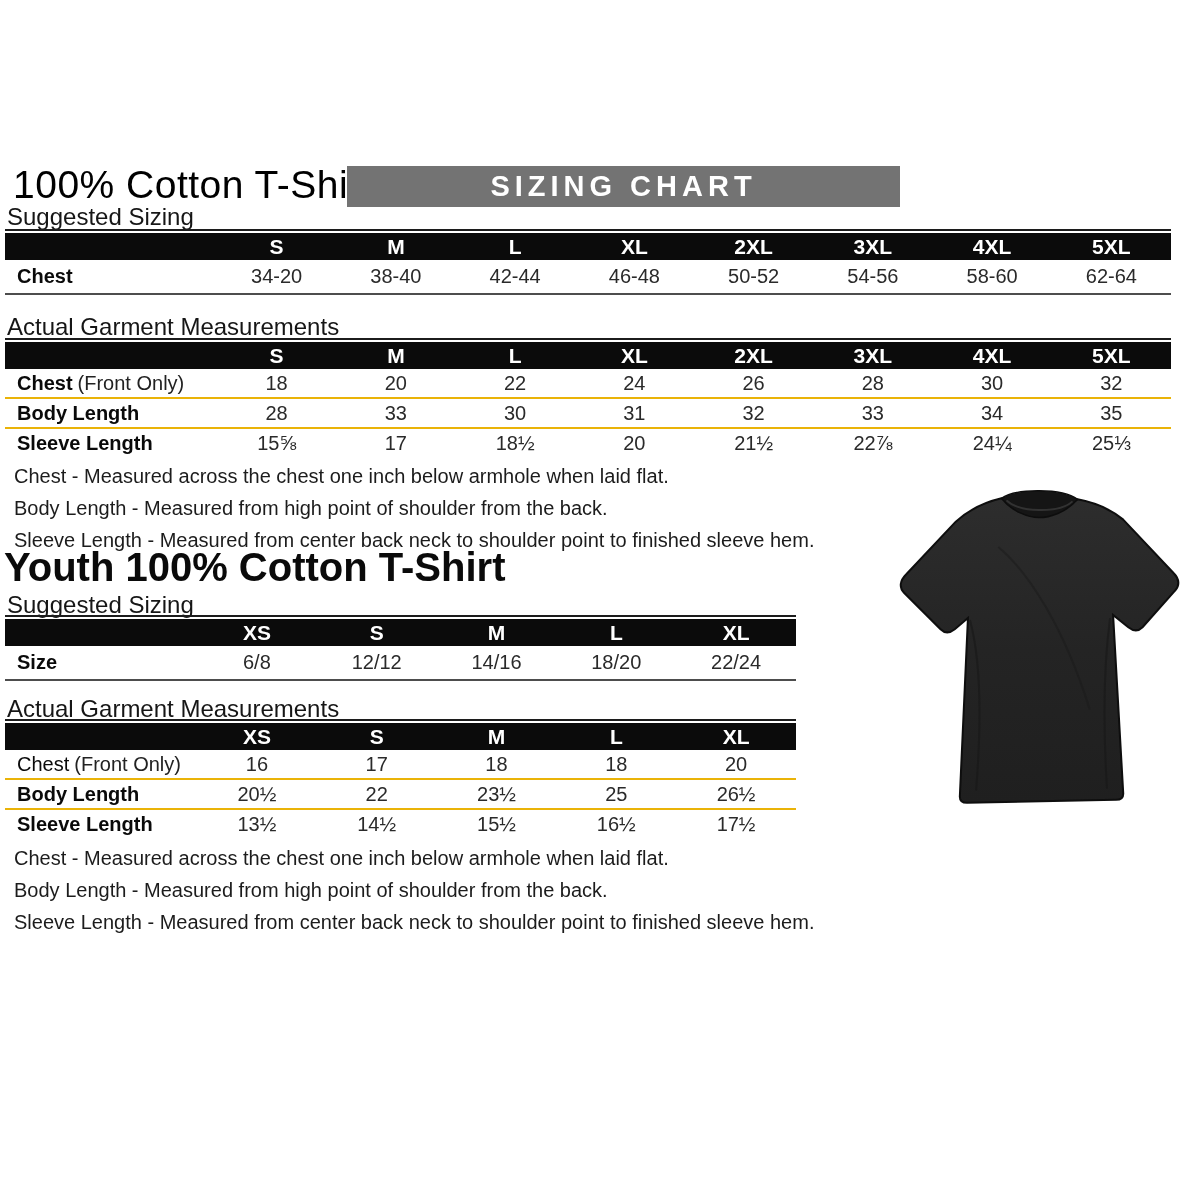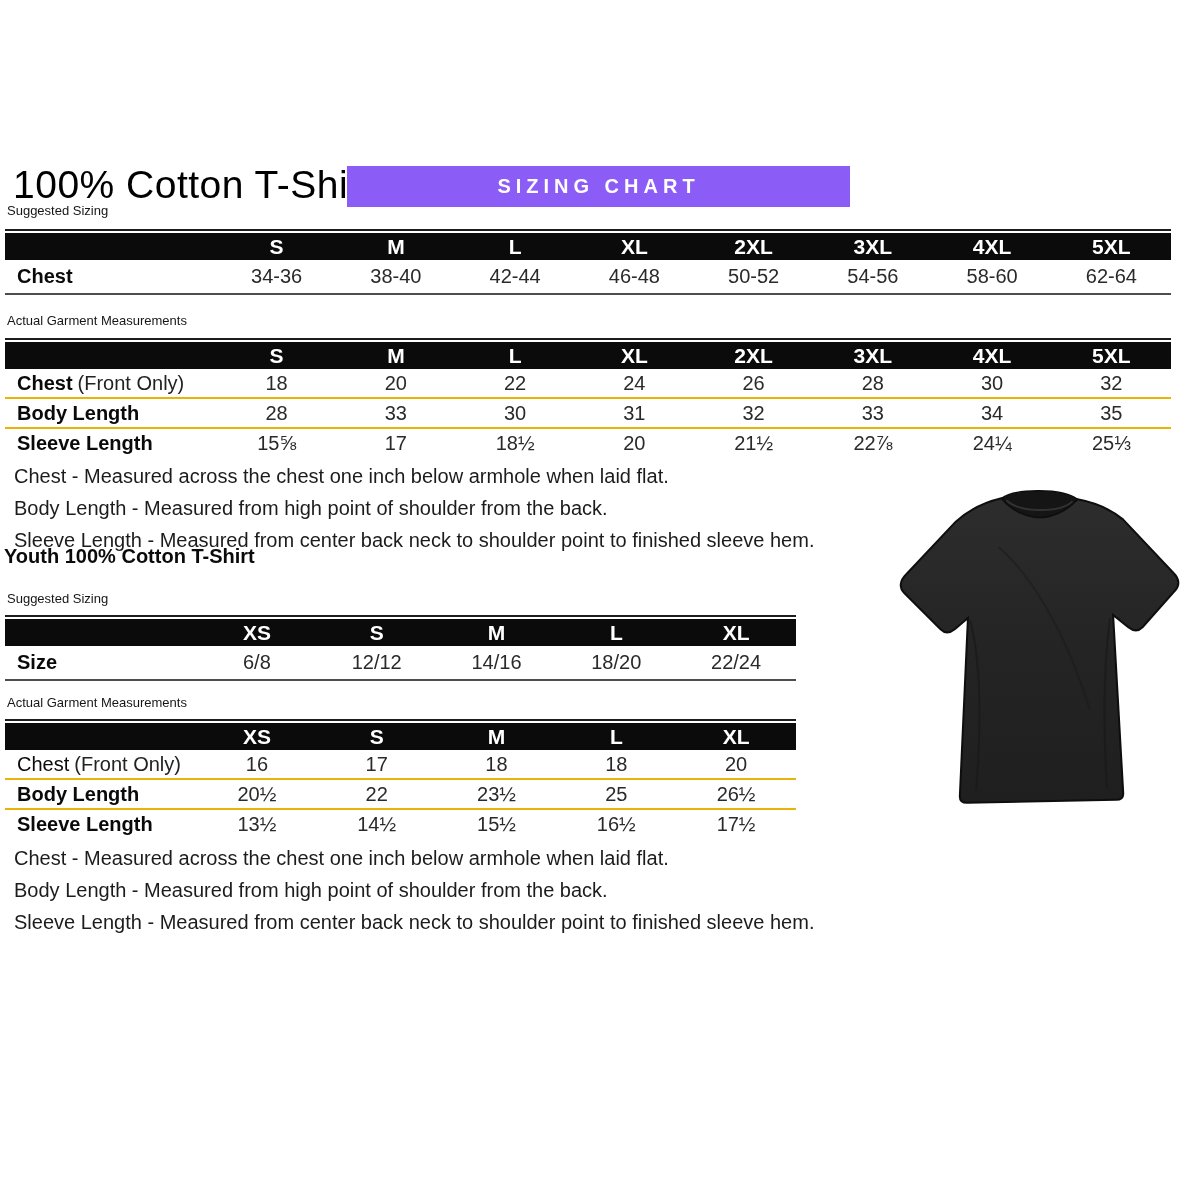--- a/index.html
+++ b/index.html
@@ -8,25 +8,25 @@
     font-family:"Liberation Sans","DejaVu Sans",sans-serif; color:#111;
     overflow:hidden;
   }
   .abs { position:absolute; }
 
   .page-title {
     left:13px; top:163px; font-size:39px; font-weight:400; color:#000000;
     letter-spacing:0.5px; white-space:nowrap;
   }
   .banner {
-    left:347px; top:166px; width:503px; height:41px; background:#8b5cf6;
-    color:#ffffff; font-weight:700; font-size:20px; letter-spacing:5px;
+    left:347px; top:166px; width:553px; height:41px; background:#737373;
+    color:#ffffff; font-weight:700; font-size:29px; letter-spacing:5px;
     display:flex; align-items:center; justify-content:center; white-space:nowrap;
   }
-  .section-label { font-size:13px; color:#161616; white-space:nowrap; }
+  .section-label { font-size:24px; color:#161616; white-space:nowrap; }
 
   .tblwrap { border-top:2px solid #1c1c1c; padding-top:2px; }
   .tblwrap table { width:100%; border-collapse:collapse; table-layout:fixed; }
   .tblwrap th {
     background:#0b0b0b; color:#ffffff; font-size:21px; font-weight:700;
     height:27px; padding:0; text-align:center;
   }
   .tblwrap td {
     text-align:center; font-size:20px; color:#2a2a2a; padding:0; height:28px;
   }
@@ -37,21 +37,21 @@
   tbody tr.sep td { border-bottom:2px solid #eab308; }
   tbody tr.endline td { border-bottom:2px solid #4d4d4d; }
 
   .adult-tbl { left:5px; width:1166px; }
   .adult-tbl col.lab { width:212px; }
   .youth-tbl { left:5px; width:791px; }
   .youth-tbl col.lab { width:192px; }
 
   .notes { font-size:20px; color:#1c1c1c; line-height:32px; white-space:nowrap; }
 
-  .youth-title { left:4px; top:545px; font-size:20px; font-weight:700; color:#0a0a0a; white-space:nowrap; }
+  .youth-title { left:4px; top:545px; font-size:40px; font-weight:700; color:#0a0a0a; white-space:nowrap; }
 
   .shirt { left:886px; top:476px; width:306px; height:340px; }
 </style>
 </head>
 <body>
 
 <div class="canvas">
 
   <div class="abs page-title">100% Cotton T-Shirt</div>
   <div class="abs banner">SIZING CHART</div>
@@ -80,21 +80,21 @@
           <th>XL</th>
           <th>2XL</th>
           <th>3XL</th>
           <th>4XL</th>
           <th>5XL</th>
         </tr>
       </thead>
       <tbody>
         <tr class="endline">
           <td class="rowlabel b">Chest</td>
-          <td>34-36</td>
+          <td>34-20</td>
           <td>38-40</td>
           <td>42-44</td>
           <td>46-48</td>
           <td>50-52</td>
           <td>54-56</td>
           <td>58-60</td>
           <td>62-64</td>
         </tr>
       </tbody>
     </table>

